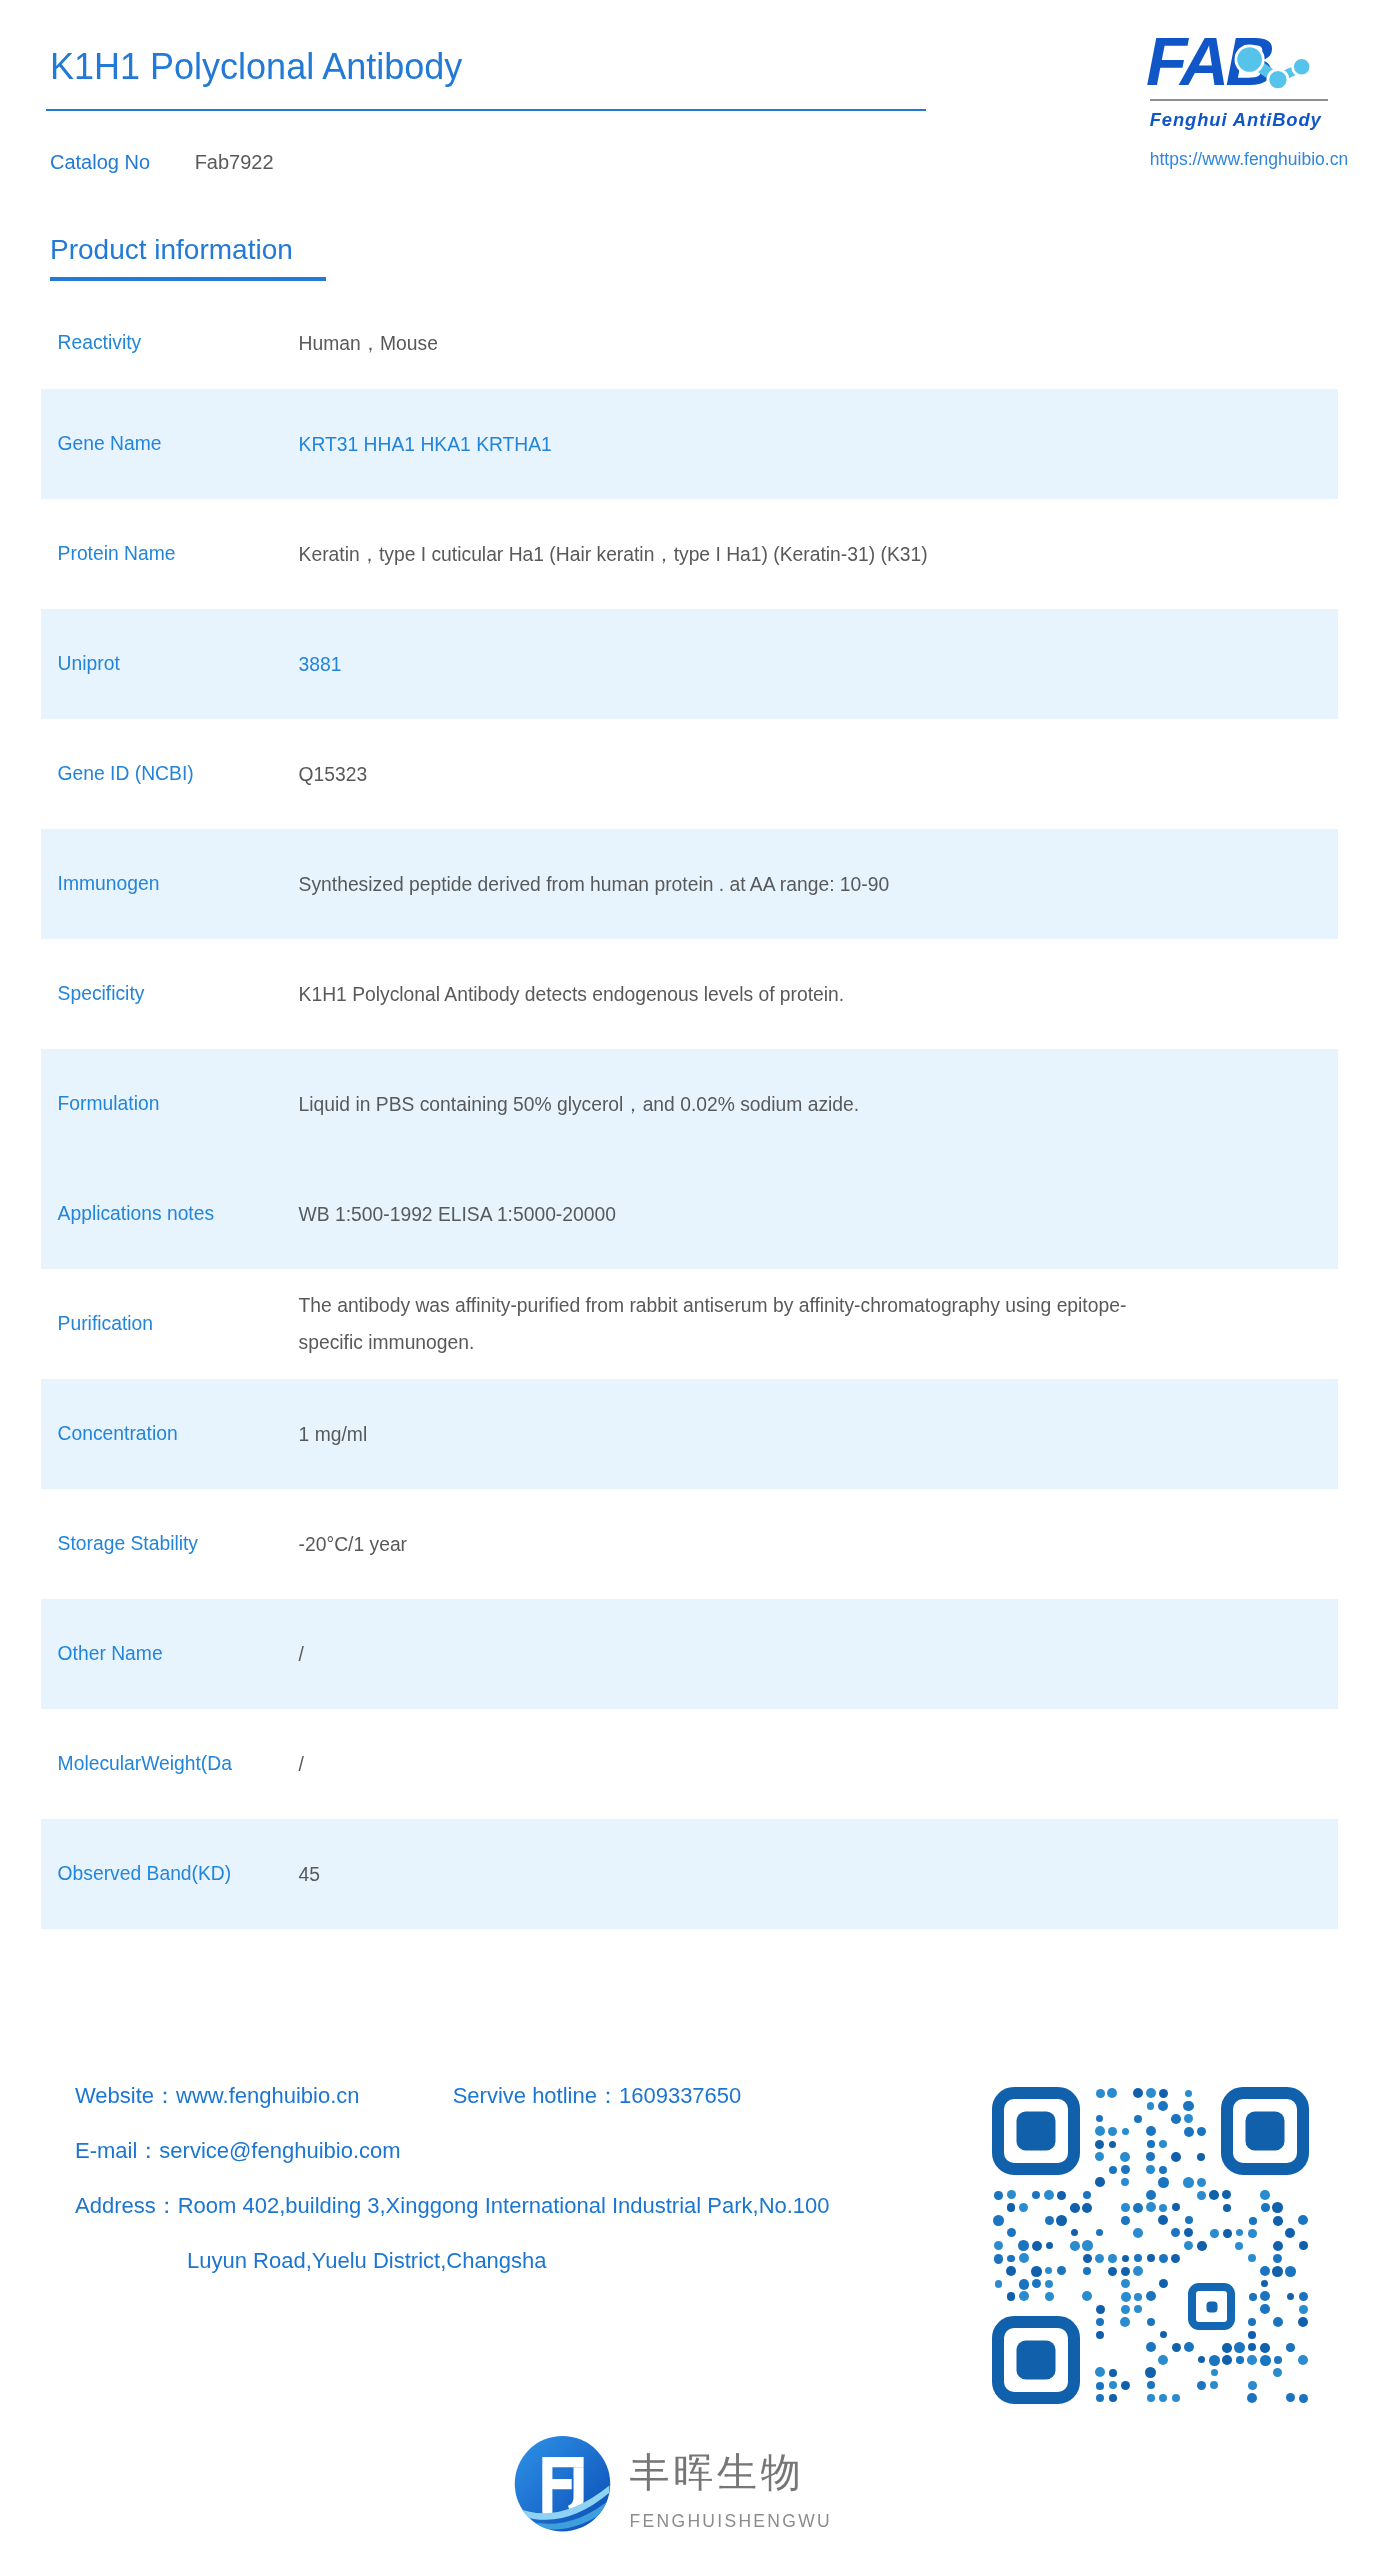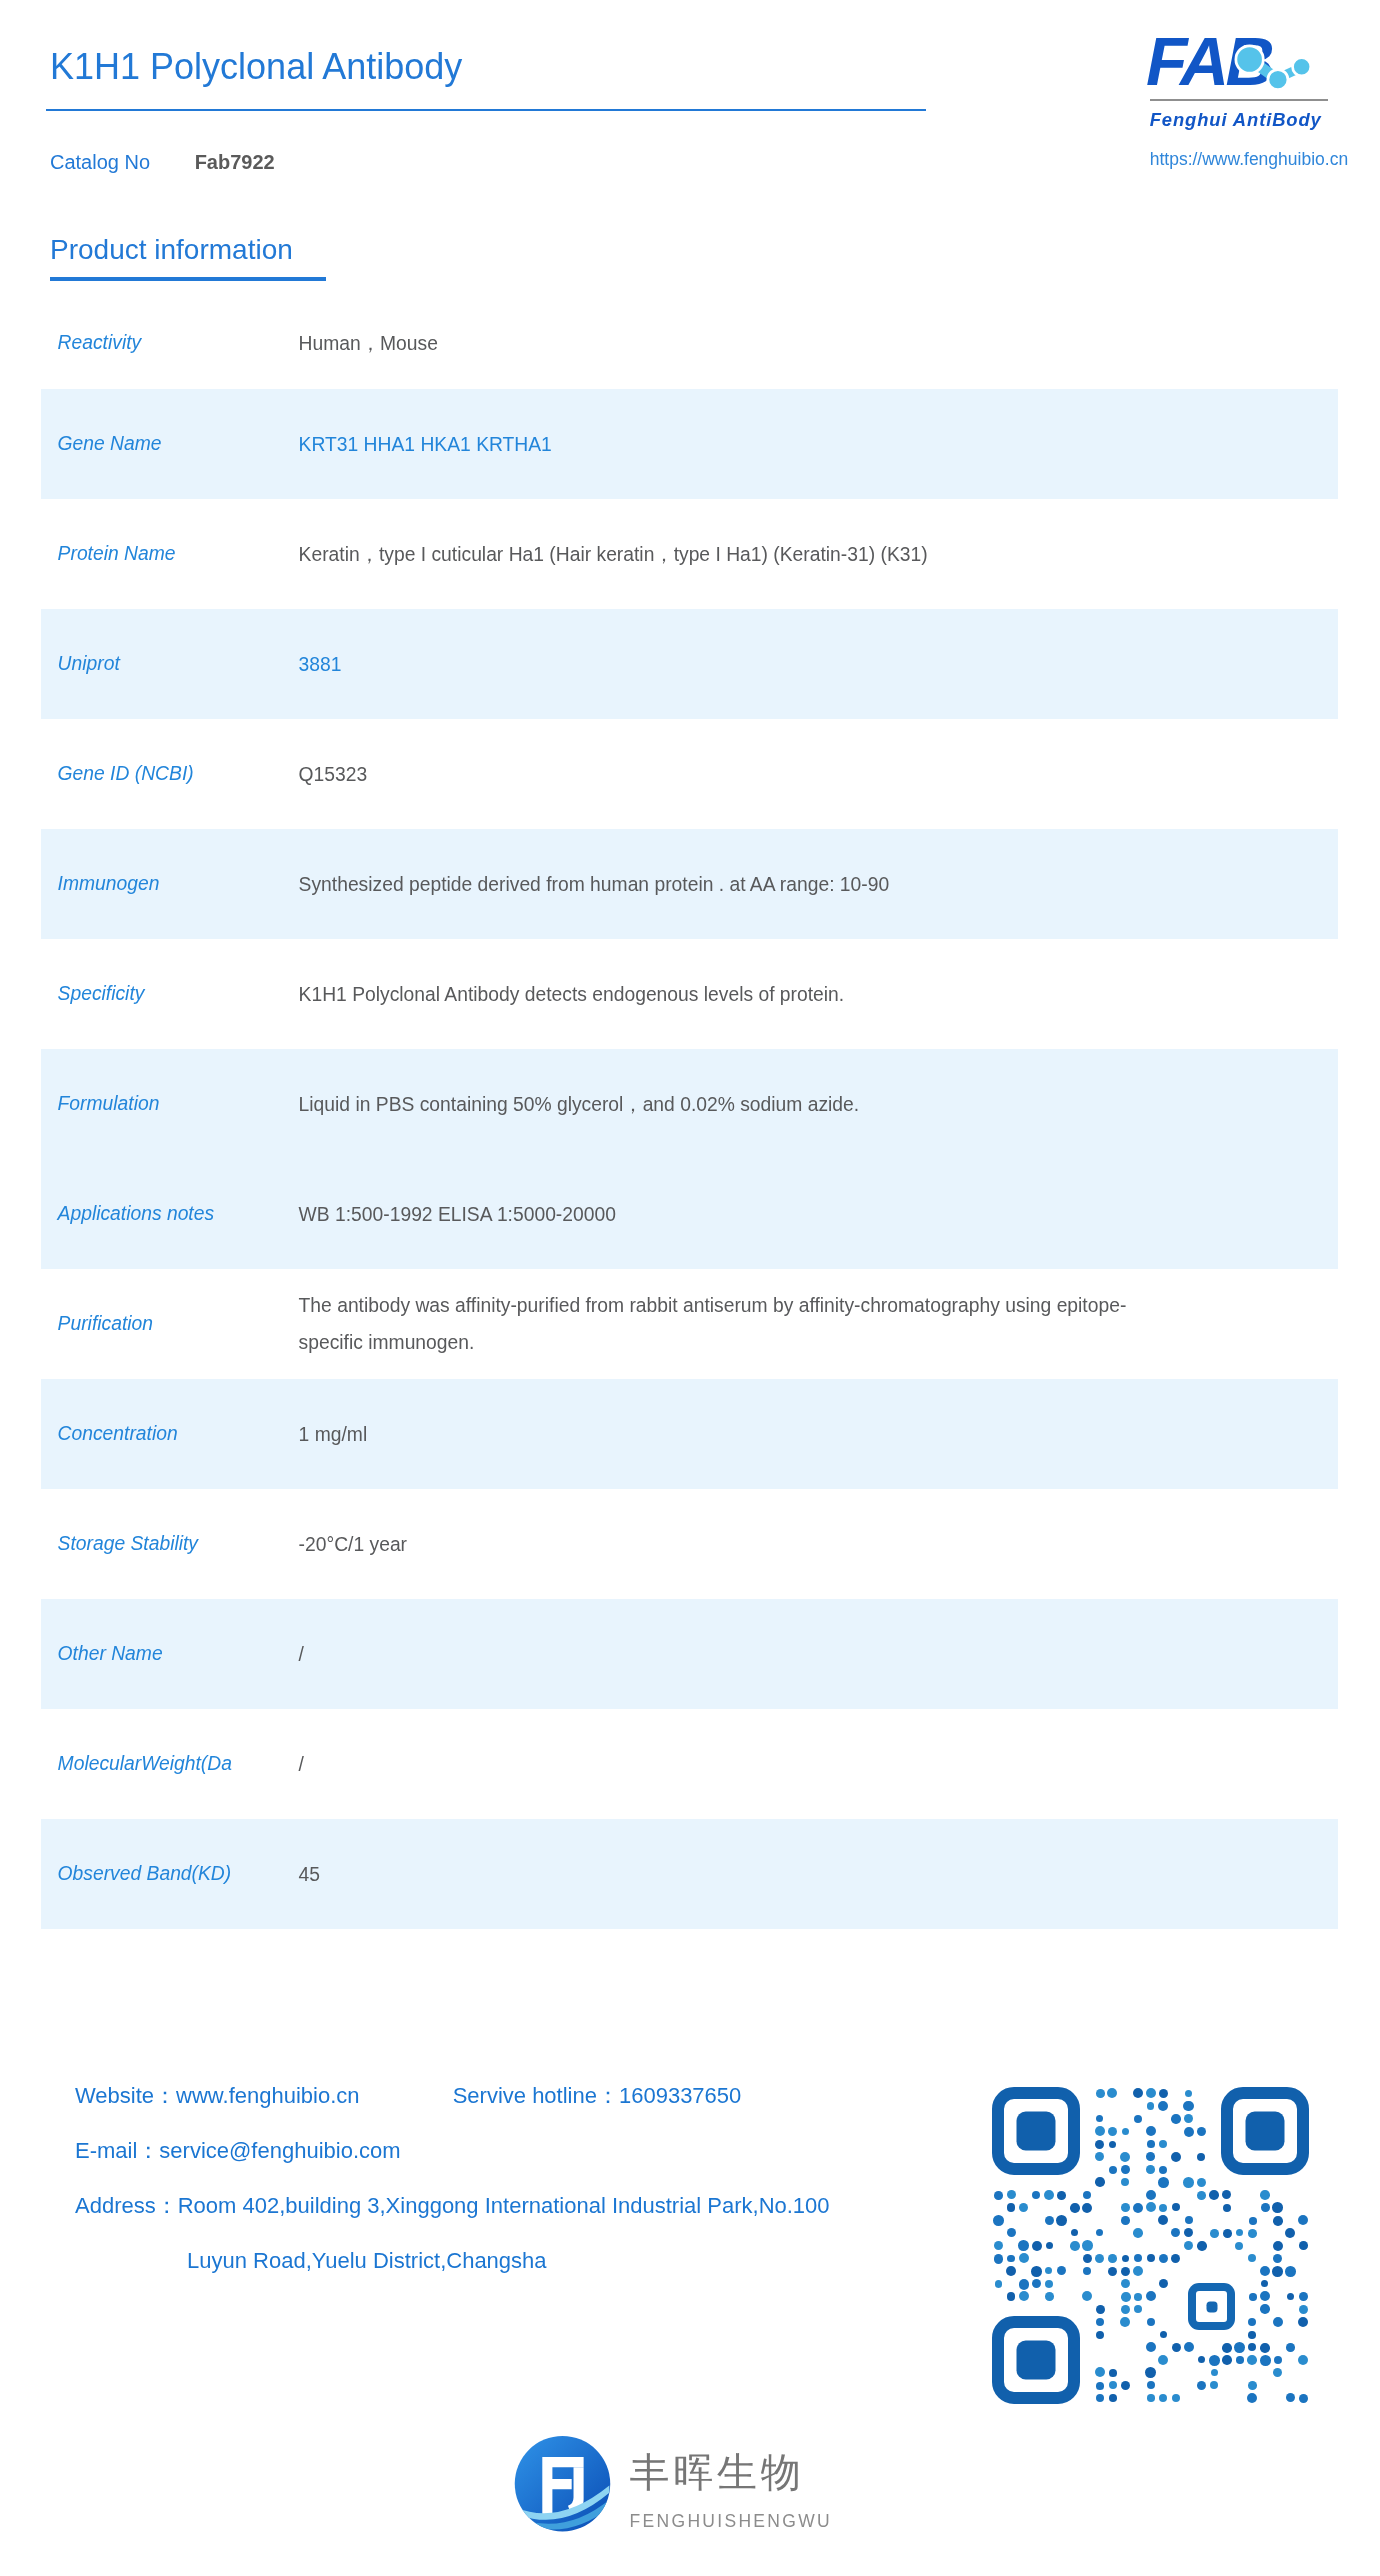--- a/index.html
+++ b/index.html
@@ -4,41 +4,41 @@
 <style>
   html,body{margin:0;padding:0;background:#ffffff;}
   body{font-family:"Liberation Sans","DejaVu Sans",sans-serif;}
   #page{position:relative;width:1380px;height:2576px;background:#ffffff;overflow:hidden;}
 
   
   .page-title{position:absolute;left:50px;top:46px;font-size:36px;color:#2279d6;}
   .title-rule{position:absolute;left:46px;top:109px;width:880px;height:1.8px;background:#2279d6;}
   .catalog{position:absolute;left:50px;top:151px;font-size:20px;}
   .catalog .lab{color:#2279d6;}
-  .catalog .val{color:#5a5a5a;margin-left:39px;font-weight:bold;}
+  .catalog .val{color:#5a5a5a;margin-left:39px;}
 
   
   .logo{position:absolute;left:1146px;top:31px;width:198px;}
   .logo-fab{position:relative;font-size:68px;line-height:61px;font-weight:bold;font-style:italic;
             color:#1156c6;letter-spacing:-3.7px;}
   .logo-mol{position:absolute;left:85px;top:13px;}
   .logo-rule{width:178px;height:1.8px;background:#8f8f8f;margin:7.4px 0 0 3.7px;}
   .logo-sub{font-size:18.4px;font-weight:bold;font-style:italic;color:#1156c6;letter-spacing:0.9px;margin:8.3px 0 0 3.7px;}
   .logo-url{font-size:17.5px;color:#2f86da;margin:17.5px 0 0 3.7px;cursor:pointer;}
 
   
   .section-title{position:absolute;left:50px;top:234px;font-size:28px;color:#2279d6;}
   .section-rule{position:absolute;left:50px;top:277px;width:276px;height:3.7px;background:#2279d6;}
 
   
   .ptable{position:absolute;left:41px;top:297px;width:1297px;}
   .trow{display:flex;align-items:center;min-height:110px;background:#ffffff;}
   .trow.first{min-height:92px;}
   .trow.alt{background:#e8f4fd;}
-  .tlabel{flex:none;width:241px;padding-left:16.6px;font-size:19.3px;color:#2285da;font-style:italic;}
+  .tlabel{flex:none;width:241px;padding-left:16.6px;font-size:19.3px;color:#2285da;}
   .tvalue{flex:1;padding-right:184px;font-size:19.3px;color:#58595b;line-height:37px;}
   .tvalue.blue{color:#2285da;}
 
   
   .footer{position:absolute;left:75px;top:2081px;font-size:22px;color:#1b76d2;}
   .fline{line-height:30px;margin-bottom:25px;white-space:nowrap;}
   .fline .gap{margin-left:87px;}
   .fline.addr2{padding-left:112px;margin-top:5.5px;}
 
   

